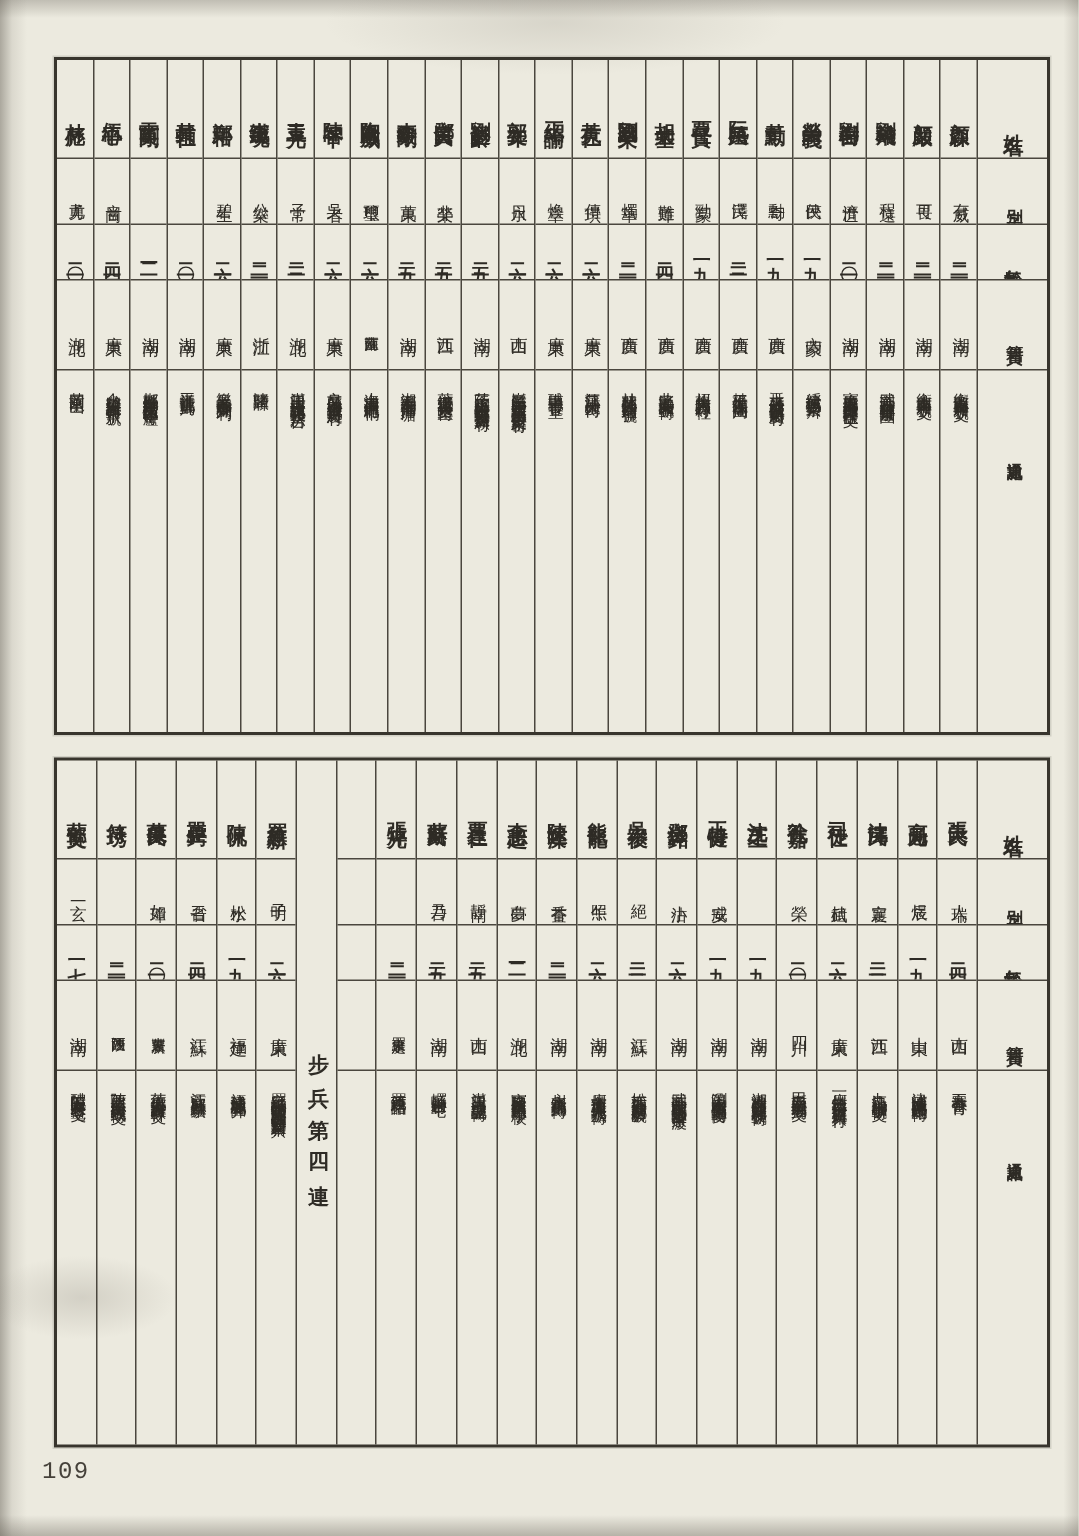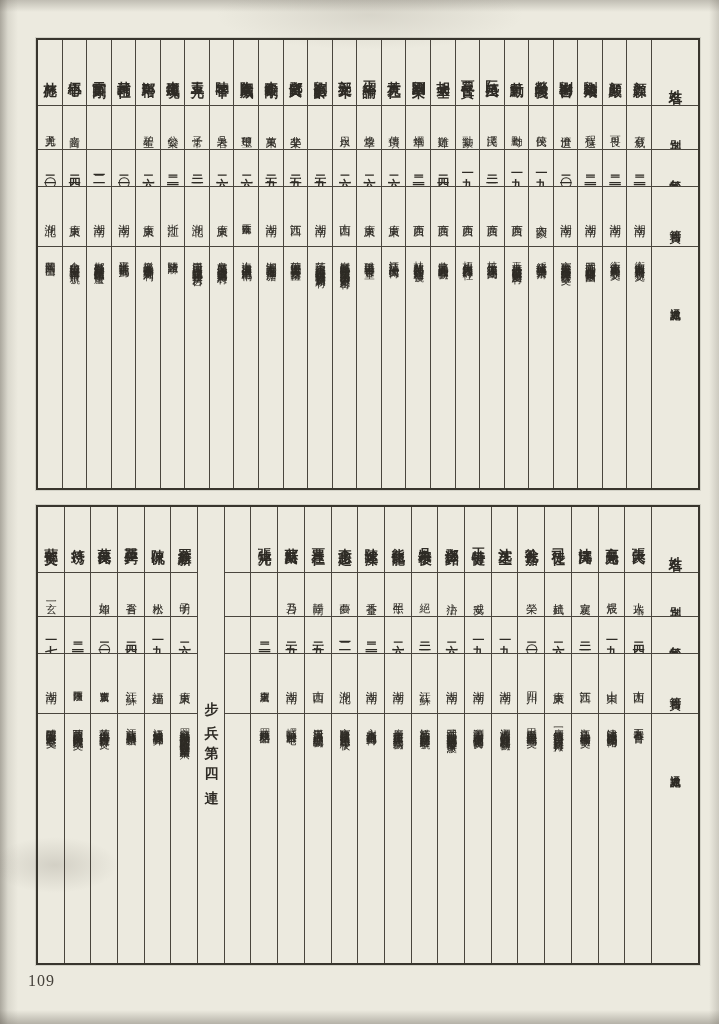--- a/index.html
+++ b/index.html
@@ -63,21 +63,21 @@
   .hdr-origin{font-size:12px;font-weight:bold;letter-spacing:13px;padding-top:13px;}
   .hdr-address{font-size:12.5px;font-weight:bold;letter-spacing:46px;padding-top:46px;}
 
   
   .unit-col{justify-content:center;align-items:center;}
   .unit-label{font-size:14px;font-weight:bold;letter-spacing:22px;padding-top:22px;}
 
   .page-number{
     position:absolute;left:28px;top:972px;
     font-size:16px;color:#45413a;letter-spacing:1px;
-    font-family:Liberation Serif, serif;
+    font-family:Liberation Mono, monospace;
   }
 </style>
 </head>
 <body>
 
 <div class="page">
   <div class="roster-table top">
       <div class="col header-col">
         <div class="cell cell-name">
           <span class="vtext hdr-name">姓名</span>

